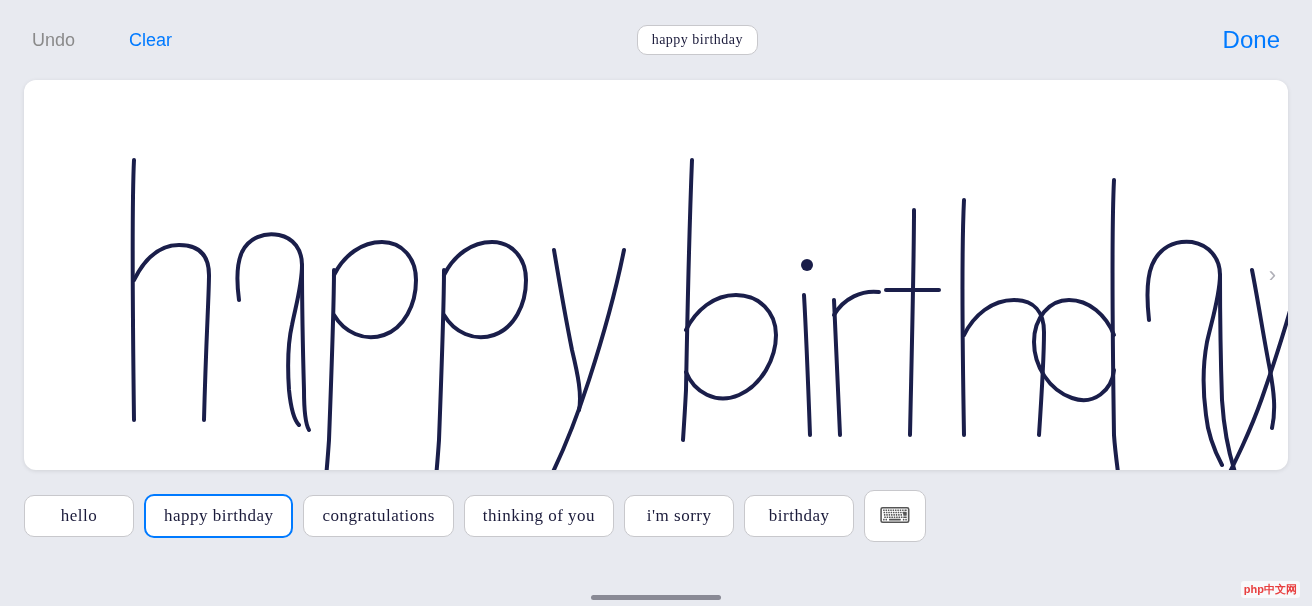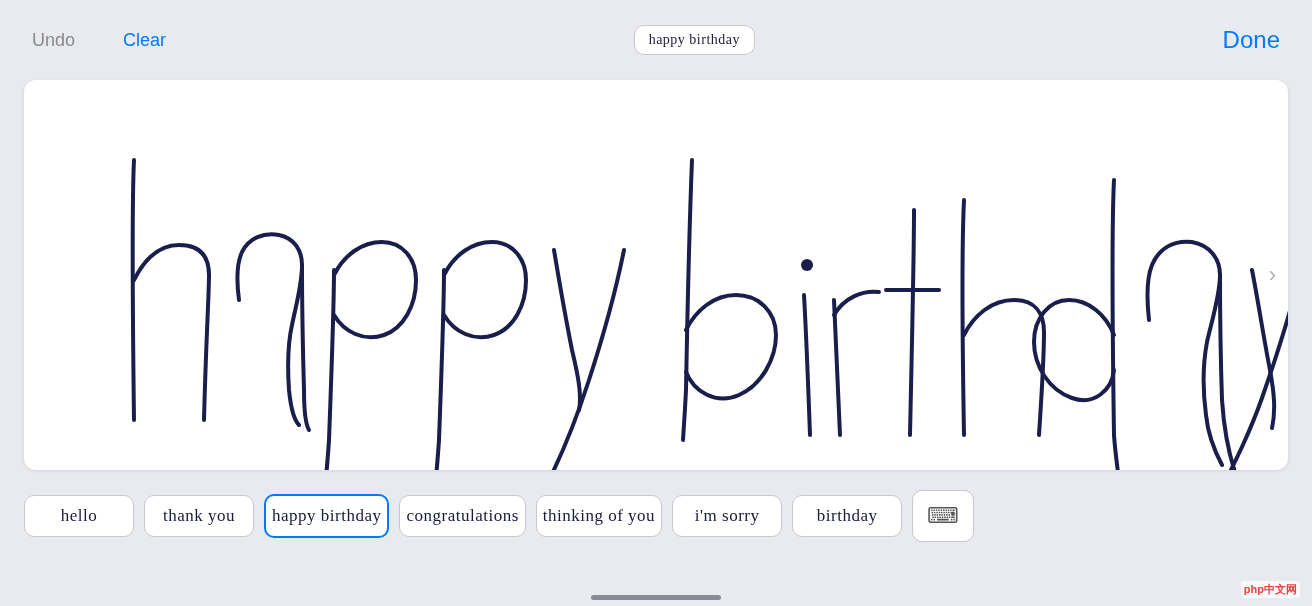--- a/index.html
+++ b/index.html
@@ -37,20 +37,21 @@
       padding: 4px 8px;
     }
 
     .btn-undo {
       color: #8a8a8a;
     }
 
     .btn-clear {
       color: #007aff;
       font-weight: 400;
+      margin-left: 6px;
     }
 
     .toolbar-preview {
       border: 1px solid #c8c8cc;
       border-radius: 10px;
       padding: 6px 14px;
       background: white;
       font-family: 'Palatino Linotype', 'Book Antiqua', Palatino, cursive;
       font-size: 14px;
       color: #1a1a3a;
@@ -99,21 +100,21 @@
       height: 80px;
       overflow-x: auto;
       scrollbar-width: none;
     }
 
     .suggestion-strip::-webkit-scrollbar { display: none; }
 
     .suggestion-chip {
       border: 1.5px solid #c8c8cc;
       border-radius: 10px;
-      padding: 10px 6px;
+      padding: 10px 18px;
       background: white;
       cursor: pointer;
       white-space: nowrap;
       min-width: 110px;
       text-align: center;
       font-size: 17px;
       color: #1a1a3a;
       font-family: 'Palatino Linotype', 'Book Antiqua', Palatino, cursive;
       letter-spacing: 0.5px;
     }
@@ -226,21 +227,20 @@
     </g>
   </svg>
 
   <div class="chevron-right">›</div>
 </div>
 
 <div class="suggestion-strip">
 
   <div id="chips-container" style="display:flex;gap:10px;align-items:center;">
       <div class="suggestion-chip">hello</div>
-      <div class="suggestion-chip">thank you</div>
       <div class="suggestion-chip active">happy birthday</div>
       <div class="suggestion-chip">congratulations</div>
       <div class="suggestion-chip">thinking of you</div>
       <div class="suggestion-chip">i'm sorry</div>
       <div class="suggestion-chip">birthday</div>
       <div class="keyboard-btn">
         <span class="keyboard-icon">⌨</span>
       </div>
     </div>
 </div>

